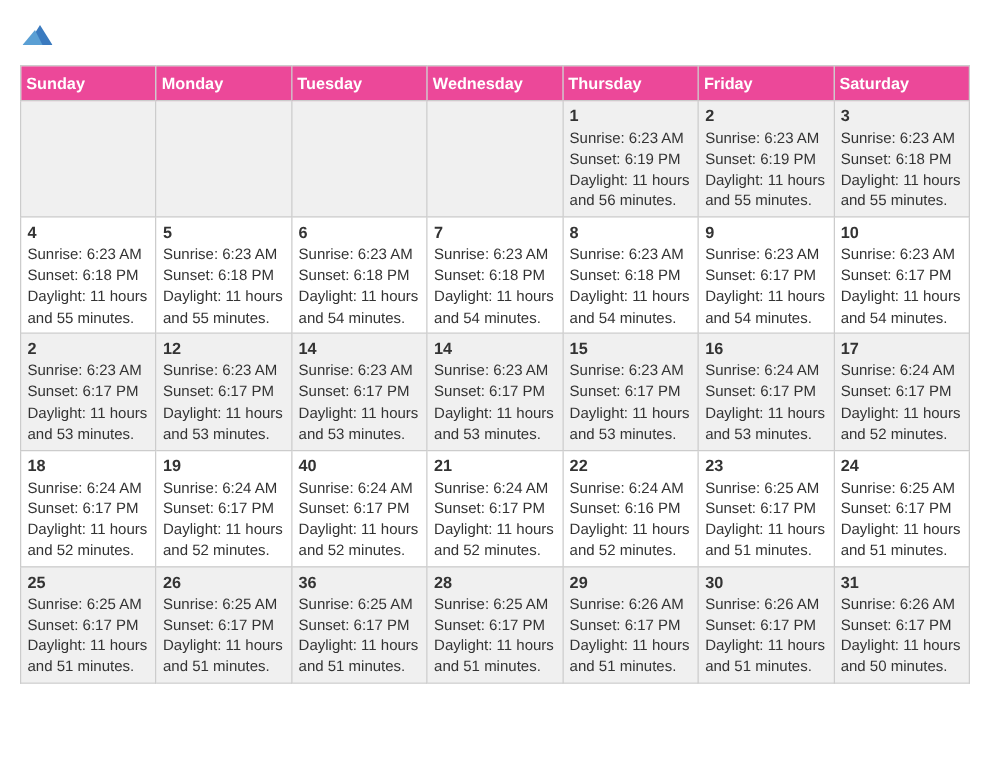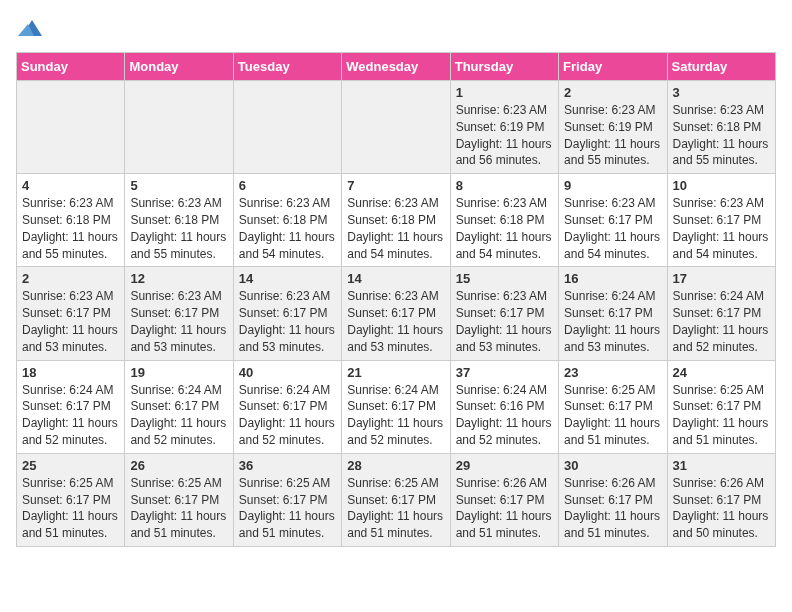--- a/index.html
+++ b/index.html
@@ -281,21 +281,21 @@
 and 52 minutes.</div>
         </td>
         <td>
           <span class="day-num">21</span>
           <div class="day-info">Sunrise: 6:24 AM
 Sunset: 6:17 PM
 Daylight: 11 hours
 and 52 minutes.</div>
         </td>
         <td>
-          <span class="day-num">37</span>
+          <span class="day-num">22</span>
           <div class="day-info">Sunrise: 6:24 AM
 Sunset: 6:16 PM
 Daylight: 11 hours
 and 52 minutes.</div>
         </td>
         <td>
           <span class="day-num">23</span>
           <div class="day-info">Sunrise: 6:25 AM
 Sunset: 6:17 PM
 Daylight: 11 hours

